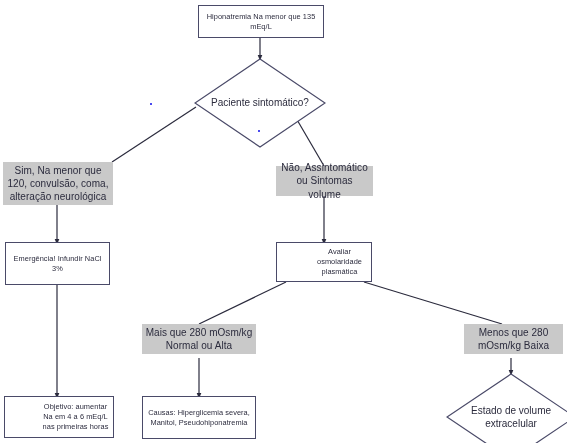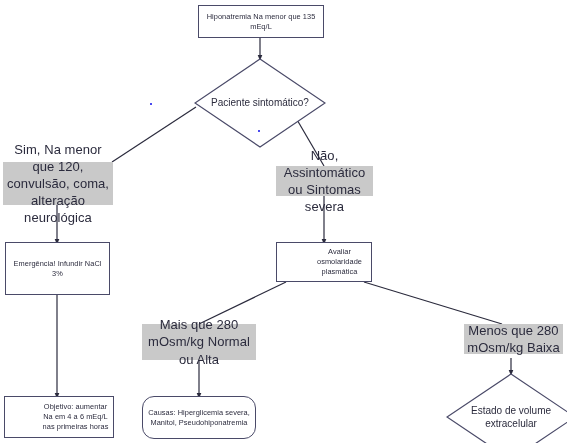--- a/index.html
+++ b/index.html
@@ -36,21 +36,21 @@
   }
   .process {
     background: #ffffff;
     border: 1px solid #4a4a68;
     font-size: 7.4px;
     padding: 2px 4px;
   }
   .label-box {
     background: #c9c9c9;
     border: none;
-    font-size: 13px;
+    font-size: 10px;
     padding: 2px 3px;
   }
   .diamond-wrap {
     position: absolute;
   }
   .diamond-wrap svg {
     position: absolute;
     left: 0;
     top: 0;
     display: block;
@@ -121,44 +121,44 @@
       <polygon points="66,1 131,45 66,89 1,45" fill="#ffffff" stroke="#4a4a68" stroke-width="1.2"></polygon>
     </svg>
     <div class="diamond-text">Paciente sintomático?</div>
   </div>
 
   <div class="node label-box nline" style="left:3px; top:162px; width:110px; height:43px;">
     <span>Sim, Na menor que 120, convulsão, coma, alteração neurológica</span>
   </div>
 
   <div class="node label-box nline" style="left:276px; top:166px; width:97px; height:30px;">
-    <span>Não, Assintomático ou Sintomas severa</span>
+    <span>Não, Assintomático ou Sintomas volume</span>
   </div>
 
-  <div class="node process nline" style="left:5px; top:242px; width:105px; height:53px;">
+  <div class="node process nline" style="left:5px; top:242px; width:105px; height:43px;">
     <span>Emergência! Infundir NaCl 3%</span>
   </div>
 
   <div class="node process nline" style="left:276px; top:242px; width:96px; height:40px;padding-left:35px;">
     <span>Avaliar osmolaridade plasmática</span>
   </div>
 
-  <div class="node label-box nline" style="left:142px; top:324px; width:114px; height:36px;">
+  <div class="node label-box nline" style="left:142px; top:324px; width:114px; height:30px;">
     <span>Mais que 280 mOsm/kg Normal ou Alta</span>
   </div>
 
   <div class="node label-box nline" style="left:464px; top:324px; width:99px; height:30px;">
     <span>Menos que 280 mOsm/kg Baixa</span>
   </div>
 
   <div class="node process nline" style="left:4px; top:396px; width:110px; height:42px;padding-left:37px;">
     <span>Objetivo: aumentar Na em 4 a 6 mEq/L nas primeiras horas</span>
   </div>
 
-  <div class="node process nline" style="left:142px; top:396px; width:114px; height:43px;border-radius:12px;">
+  <div class="node process nline" style="left:142px; top:396px; width:114px; height:43px;">
     <span>Causas: Hiperglicemia severa, Manitol, Pseudohiponatremia</span>
   </div>
 
   <div class="diamond-wrap" style="left:446px; top:373px; width:130px; height:88px;">
     <svg width="130" height="88" viewBox="0 0 130 88">
       <polygon points="65,1 129,44 65,87 1,44" fill="#ffffff" stroke="#4a4a68" stroke-width="1.2"></polygon>
     </svg>
     <div class="diamond-text">Estado de volume extracelular</div>
   </div>
 

